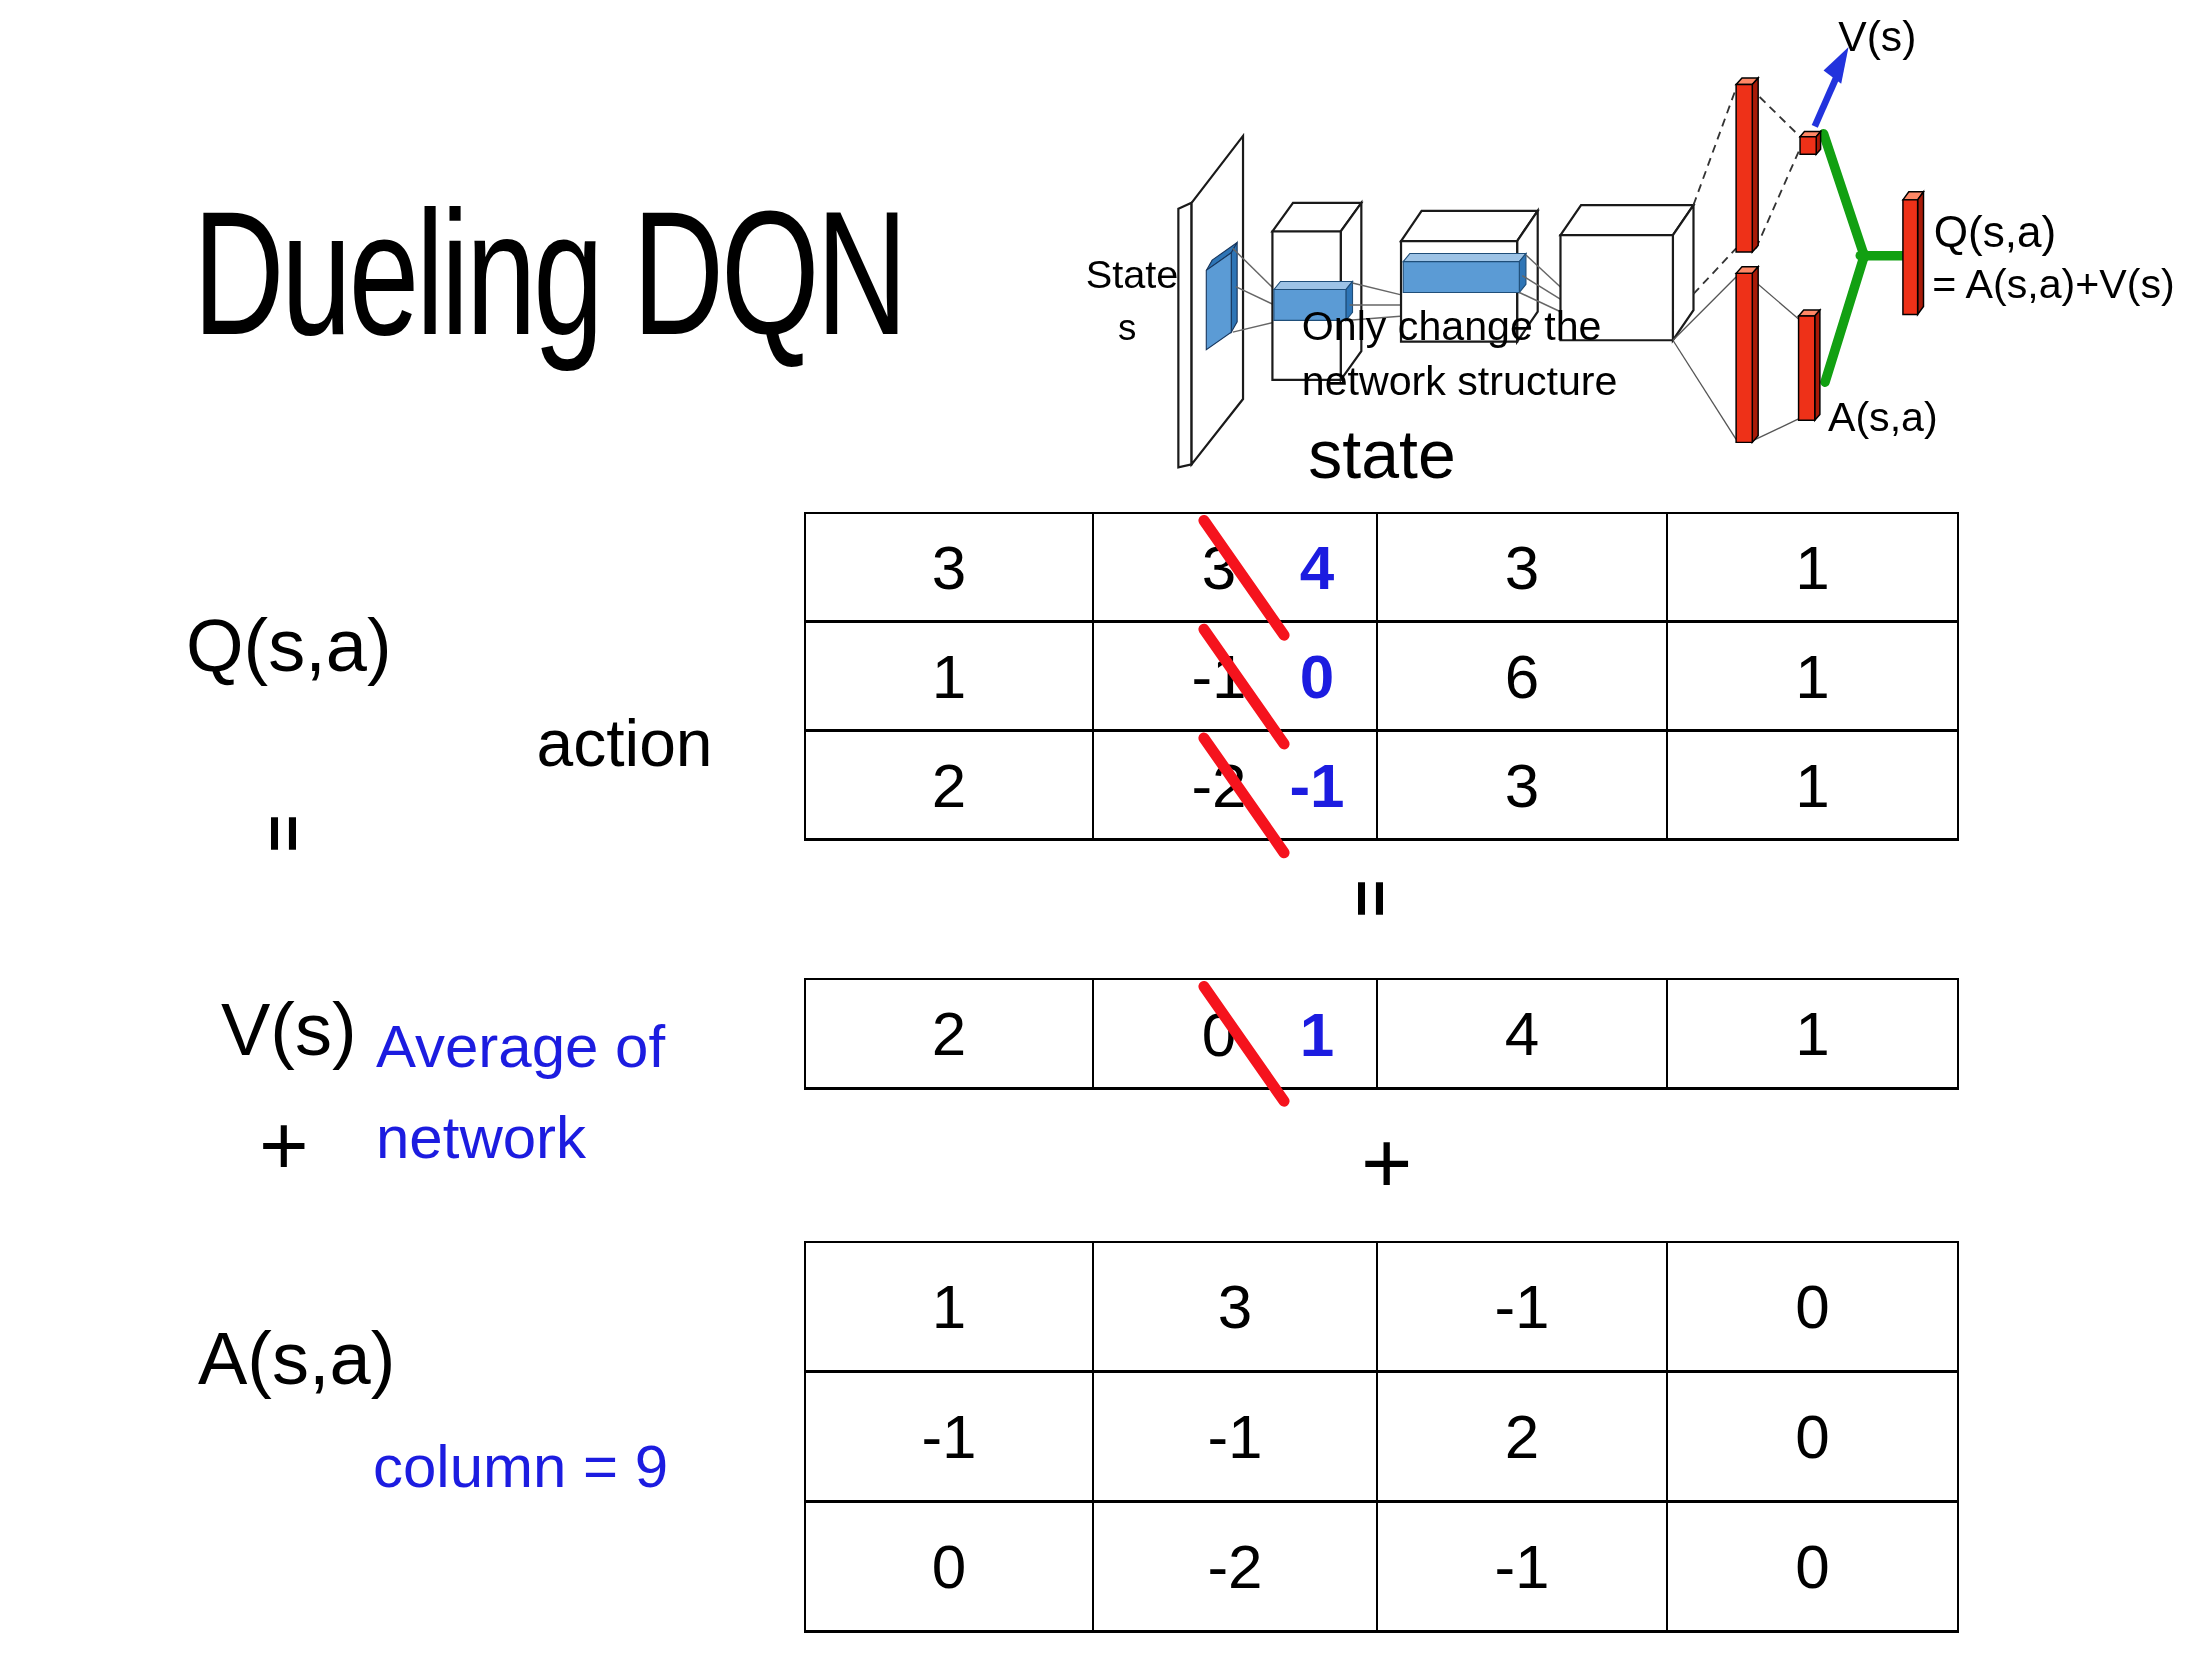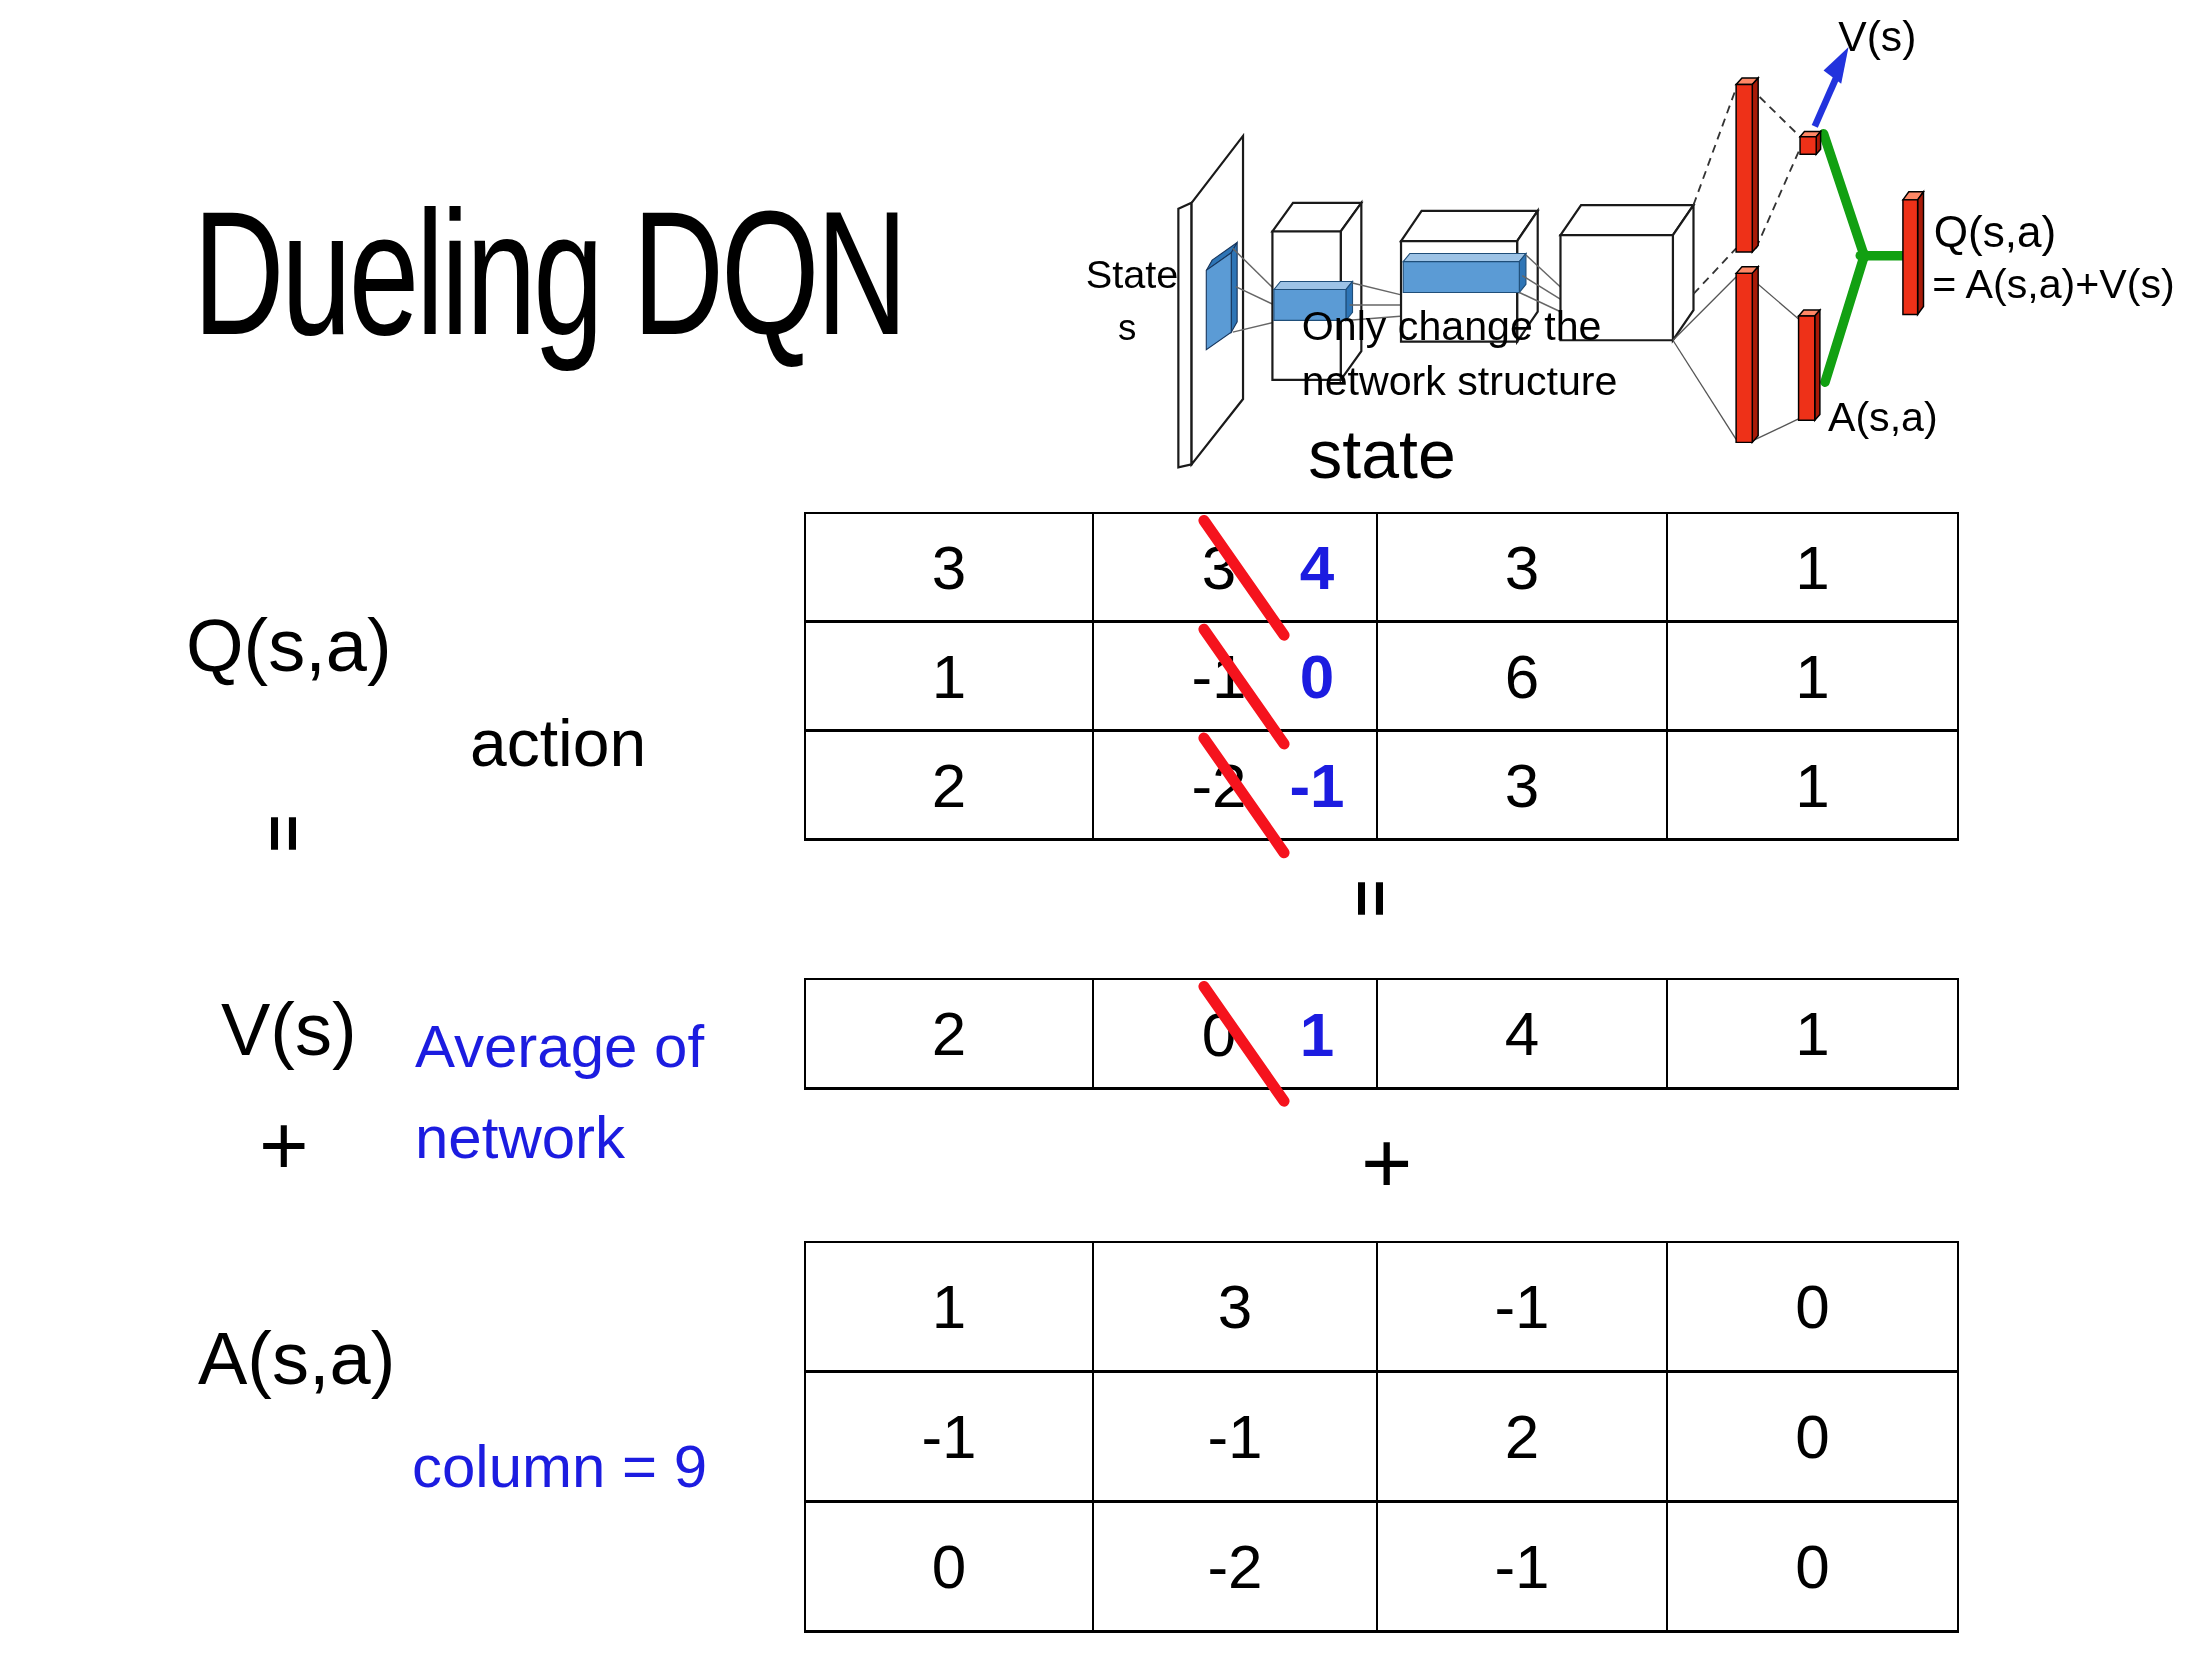--- a/index.html
+++ b/index.html
@@ -10,26 +10,26 @@
   
   #title {
     position:absolute; left:193px; top:181px;
     font-size:176px; font-weight:400; letter-spacing:-4.4px; line-height:1.05;
     transform:scaleX(0.72); transform-origin:left top; white-space:nowrap;
   }
   
   .lbl { position:absolute; line-height:1.05; white-space:nowrap; }
   #lbl-state  { left:804px; top:419px; width:1156px; text-align:center; font-size:68px; }
   #lbl-q      { left:186px;  top:607px;  font-size:74px; }
-  #lbl-action { left:470px;  top:709px;  width:309px; text-align:left; font-size:66px; }
+  #lbl-action { left:470px;  top:709px;  width:309px; text-align:center; font-size:66px; }
   #lbl-v      { left:221px;  top:991px; font-size:74px; }
   #lbl-a      { left:198px;  top:1320px; font-size:74px; }
   #plus-left  { left:259px;  top:1101px; font-size:85px; }
   #plus-mid   { left:1361px; top:1117px; font-size:88px; }
-  .blue-note  { position:absolute; color:#1C1CE0; font-size:60px; line-height:91px; white-space:nowrap;margin-left:39px; }
+  .blue-note  { position:absolute; color:#1C1CE0; font-size:60px; line-height:91px; white-space:nowrap; }
   #note-avg   { left:376px; top:1001px; }
   #note-sum   { left:373px; top:1420px; line-height:93px; }
   
   .eq-wrap { position:absolute; width:74px; height:74px; display:flex;
              align-items:center; justify-content:center; }
   .eq-wrap span { display:inline-block; transform:rotate(90deg);
                   font-size:65px; font-weight:700; line-height:1; }
   #eq-left { left:248px;  top:796px; }
   #eq-mid  { left:1335px; top:861px; }
   

